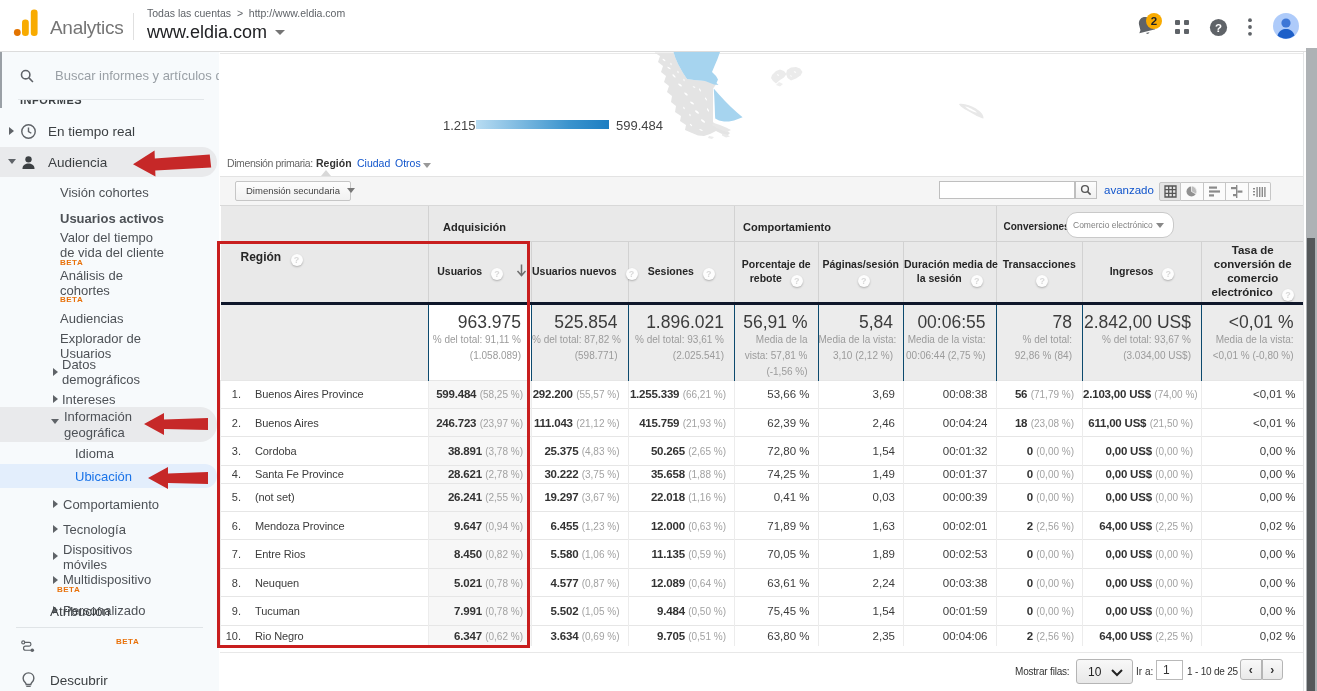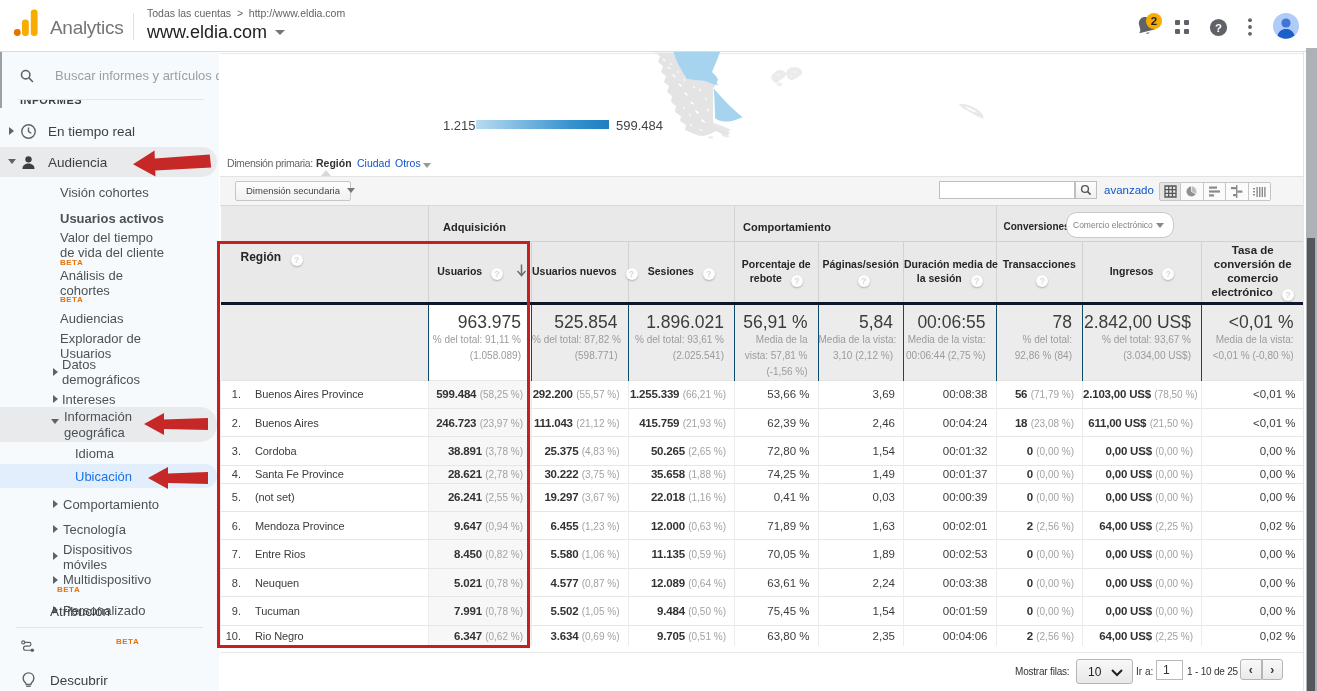--- a/index.html
+++ b/index.html
@@ -266,21 +266,21 @@
 </tr>
 <tr class="dr" style="height:28.4px">
 <td class="c0"><span class="rn">1.</span><span class="nm" style="font-size:11px; letter-spacing:-0.1px;">Buenos Aires Province</span></td>
 <td class="c1 shade"><b>599.484</b> <i>(58,25 %)</i></td>
 <td class="c1"><b>292.200</b> <i>(55,57 %)</i></td>
 <td class="c1"><b>1.255.339</b> <i>(66,21 %)</i></td>
 <td class="c1"><span class="v">53,66 %</span></td>
 <td class="c1"><span class="v">3,69</span></td>
 <td class="c1"><span class="v">00:08:38</span></td>
 <td class="c1"><b>56</b> <i>(71,79 %)</i></td>
-<td class="c1"><b>2.103,00 US$</b> <i>(78,50 %)</i></td>
+<td class="c1"><b>2.103,00 US$</b> <i>(74,00 %)</i></td>
 <td class="c1"><span class="v">&lt;0,01 %</span></td>
 </tr>
 <tr class="dr" style="height:28.4px">
 <td class="c0"><span class="rn">2.</span><span class="nm" style="font-size:11px; letter-spacing:-0.1px;">Buenos Aires</span></td>
 <td class="c1 shade"><b>246.723</b> <i>(23,97 %)</i></td>
 <td class="c1"><b>111.043</b> <i>(21,12 %)</i></td>
 <td class="c1"><b>415.759</b> <i>(21,93 %)</i></td>
 <td class="c1"><span class="v">62,39 %</span></td>
 <td class="c1"><span class="v">2,46</span></td>
 <td class="c1"><span class="v">00:04:24</span></td>

